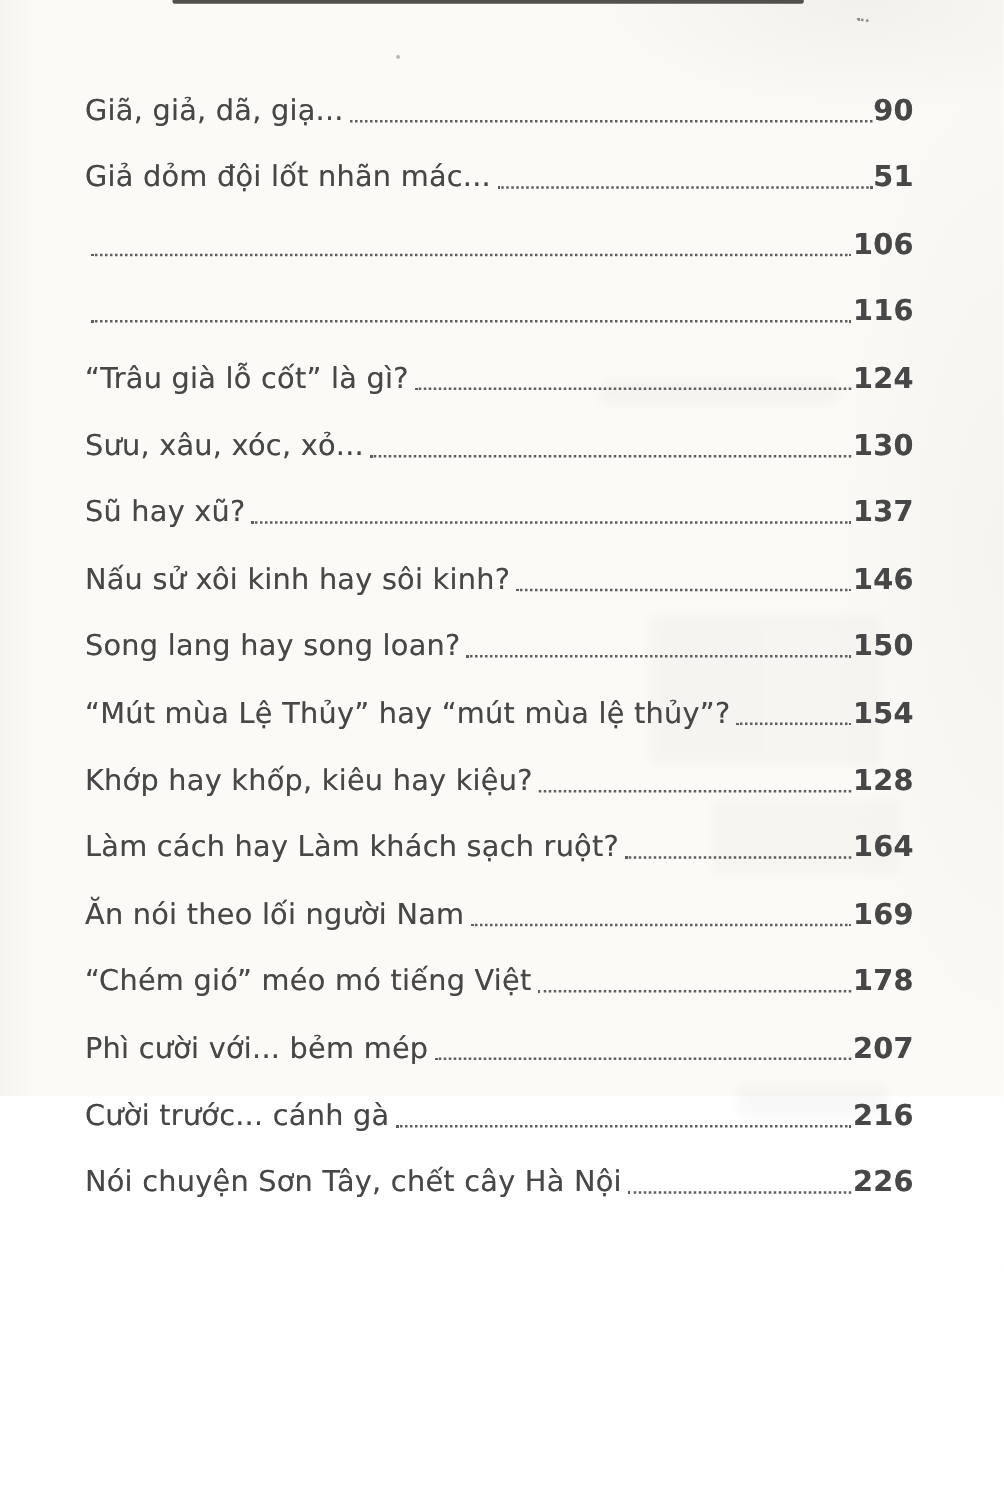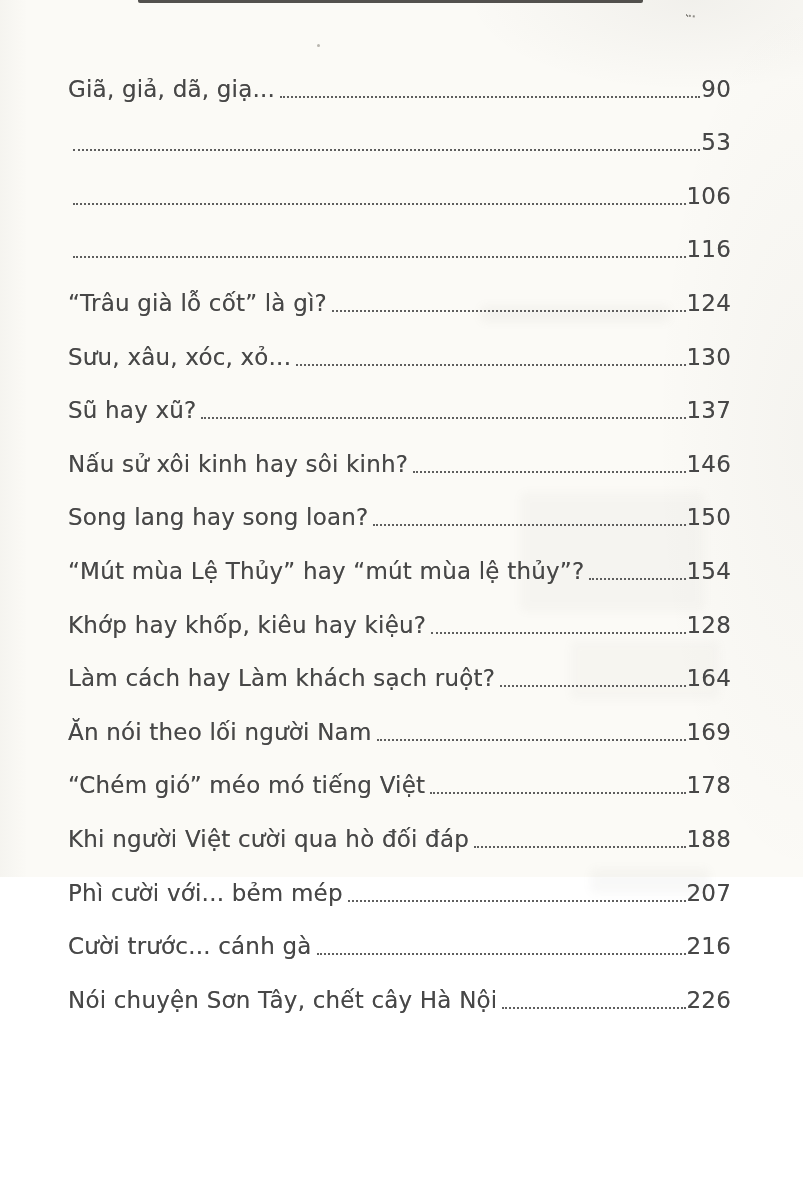--- a/index.html
+++ b/index.html
@@ -67,20 +67,21 @@
   }
   .toc-leader {
     flex: 1;
     margin: 0 1px 4px 5px;
     border-bottom: 2px dotted var(--leader-dots);
     min-width: 18px;
   }
   .toc-page {
     white-space: nowrap;
     text-shadow: 0 0 0.5px rgba(70,70,70,0.55);
+    font-weight: bold;
   }
 </style>
 </head>
 <body>
 
 <div class="page">
   <div class="artifact top-strip"></div>
   <div class="artifact speck-a"></div>
   <div class="artifact speck-b"></div>
   <div class="artifact ghost g1"></div>
@@ -89,22 +90,23 @@
   <div class="artifact ghost g4"></div>
 
   <div class="toc">
   <div class="toc-row">
     <span class="toc-title">Giã, giả, dã, giạ...</span>
     <span class="toc-leader"></span>
     <span class="toc-page">90</span>
   </div>
 
   <div class="toc-row">
+    <span class="toc-title">Giả dỏm đội lốt nhãn mác...</span>
     <span class="toc-leader"></span>
-    <span class="toc-page">53</span>
+    <span class="toc-page">51</span>
   </div>
 
   <div class="toc-row">
     <span class="toc-leader"></span>
     <span class="toc-page">106</span>
   </div>
 
   <div class="toc-row">
     <span class="toc-leader"></span>
     <span class="toc-page">116</span>
@@ -164,25 +166,20 @@
     <span class="toc-leader"></span>
     <span class="toc-page">169</span>
   </div>
 
   <div class="toc-row">
     <span class="toc-title">“Chém gió” méo mó tiếng Việt</span>
     <span class="toc-leader"></span>
     <span class="toc-page">178</span>
   </div>
 
-  <div class="toc-row">
-    <span class="toc-title">Khi người Việt cười qua hò đối đáp</span>
-    <span class="toc-leader"></span>
-    <span class="toc-page">188</span>
-  </div>
 
   <div class="toc-row">
     <span class="toc-title">Phì cười với... bẻm mép</span>
     <span class="toc-leader"></span>
     <span class="toc-page">207</span>
   </div>
 
   <div class="toc-row">
     <span class="toc-title">Cười trước... cánh gà</span>
     <span class="toc-leader"></span>

